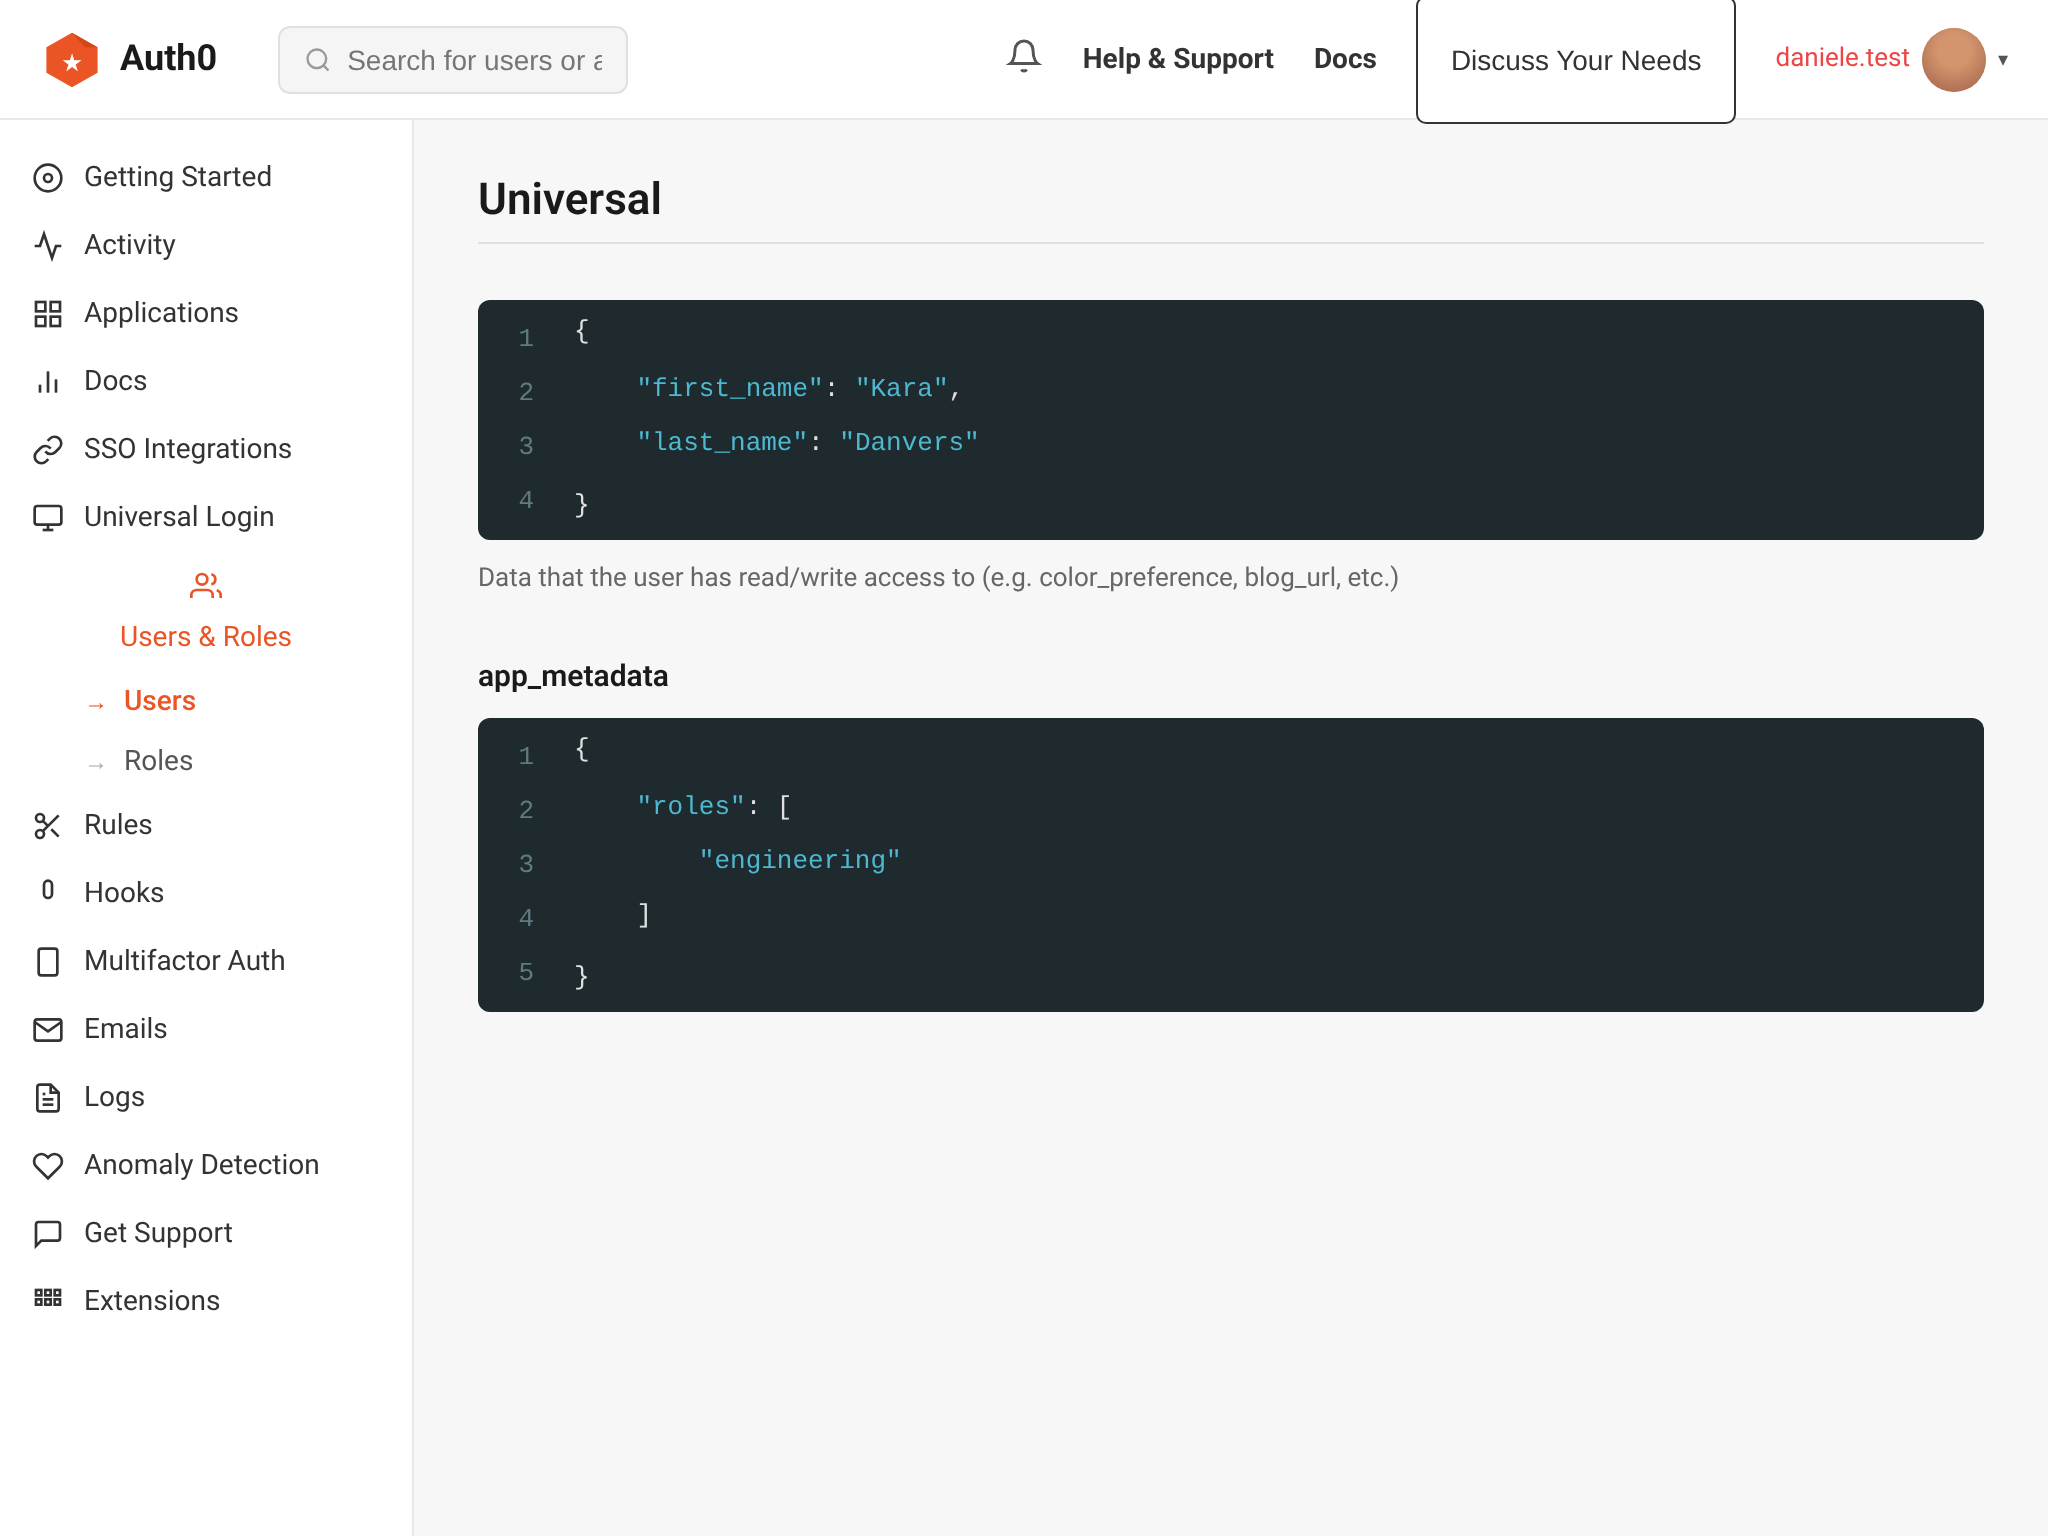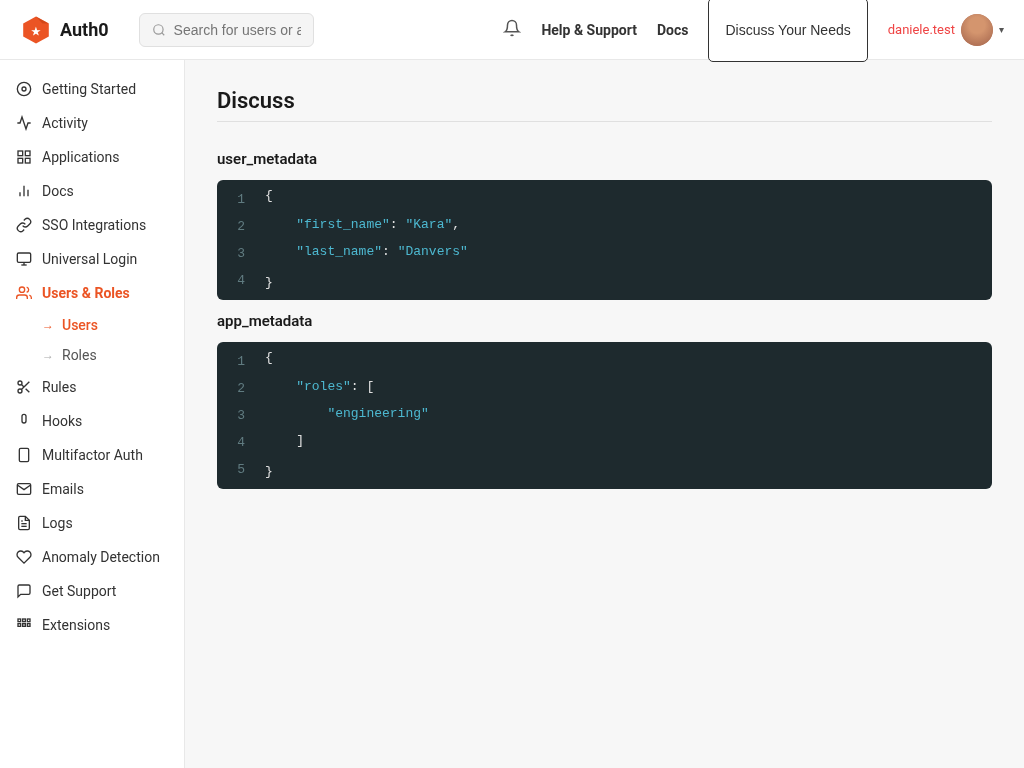--- a/index.html
+++ b/index.html
@@ -102,38 +102,38 @@
 
     
     .layout {
       display: flex;
       flex: 1;
       overflow: hidden;
     }
 
     
     .sidebar {
-      width: 185px;
+      width: 207px;
       background: #fff;
       border-right: 1px solid #e8e8e8;
       overflow-y: auto;
       flex-shrink: 0;
       padding: 12px 0;
     }
     .sidebar-item {
       display: flex;
       align-items: center;
       gap: 10px;
       padding: 9px 16px;
       font-size: 14px;
       color: #333;
       cursor: pointer;
       text-decoration: none;
     }
-    .sidebar-item.active { color: #eb5424; font-weight: 700; }
+    .sidebar-item.active { color: #eb5424; font-weight: 400; flex-direction: column; }
     .sidebar-item .item-icon { width: 16px; height: 16px; flex-shrink: 0; color: inherit; }
     .sidebar-sub {
       padding-left: 42px;
     }
     .sidebar-sub-item {
       display: flex;
       align-items: center;
       gap: 8px;
       padding: 7px 16px 7px 0;
       font-size: 14px;
@@ -393,24 +393,23 @@
           <rect x="3" y="10" width="4" height="4"></rect>
           <rect x="10" y="10" width="4" height="4"></rect>
           <rect x="17" y="10" width="4" height="4"></rect>
         </svg>
       <span>Extensions</span>
     </a>
 
   </nav>
 
   <main class="main">
-    <h1 class="page-title">Discuss</h1>
+    <h1 class="page-title">Universal</h1>
     <hr class="divider">
 
-    <div class="section-label">user_metadata</div>
     <div class="code-block">
       <table class="code-table">
         <tbody>
             <tr>
           <td>1</td>
           <td><span class="p">{</span></td>
         </tr>
         <tr>
           <td>2</td>
           <td><span class="k">&nbsp;&nbsp;&nbsp;&nbsp;"first_name"</span><span class="p">: </span><span class="v">"Kara"</span><span class="p">,</span></td>
@@ -419,20 +418,21 @@
           <td>3</td>
           <td><span class="k">&nbsp;&nbsp;&nbsp;&nbsp;"last_name"</span><span class="p">: </span><span class="v">"Danvers"</span></td>
         </tr>
         <tr>
           <td>4</td>
           <td><span class="p">}</span></td>
         </tr>
       </tbody>
         </table>
     </div>
+    <p class="help-text">Data that the user has read/write access to (e.g. color_preference, blog_url, etc.)</p>
 
     <div class="section-label">app_metadata</div>
     <div class="code-block">
       <table class="code-table">
         <tbody>
             <tr>
           <td>1</td>
           <td><span class="p">{</span></td>
         </tr>
         <tr>

